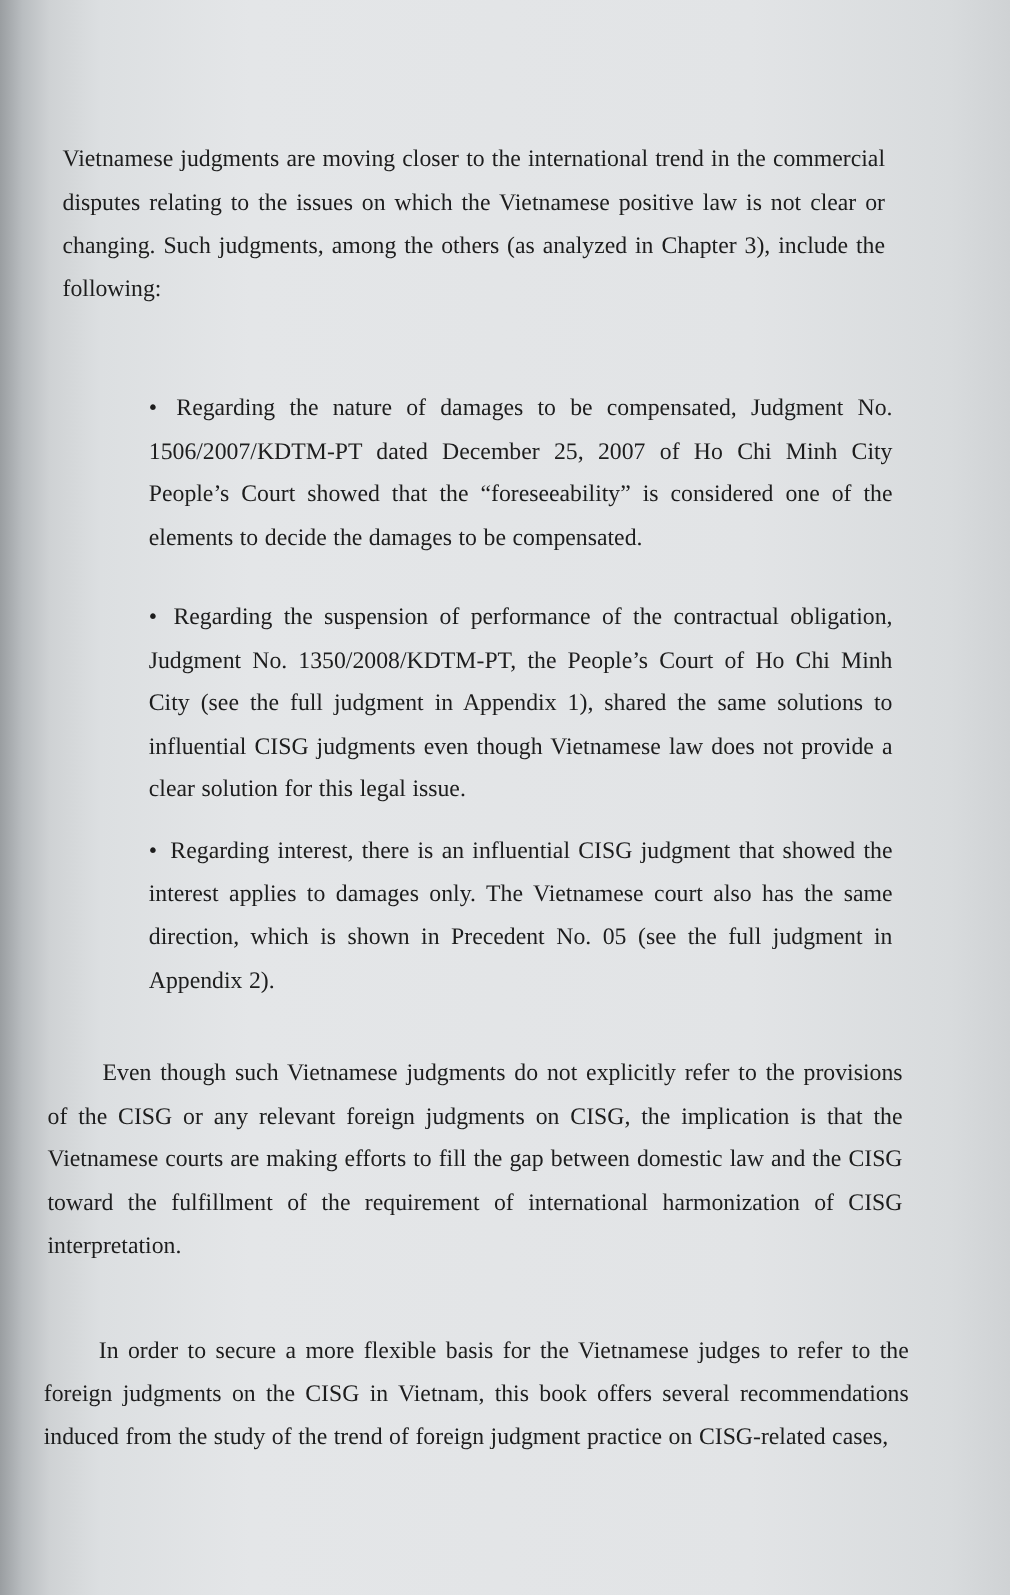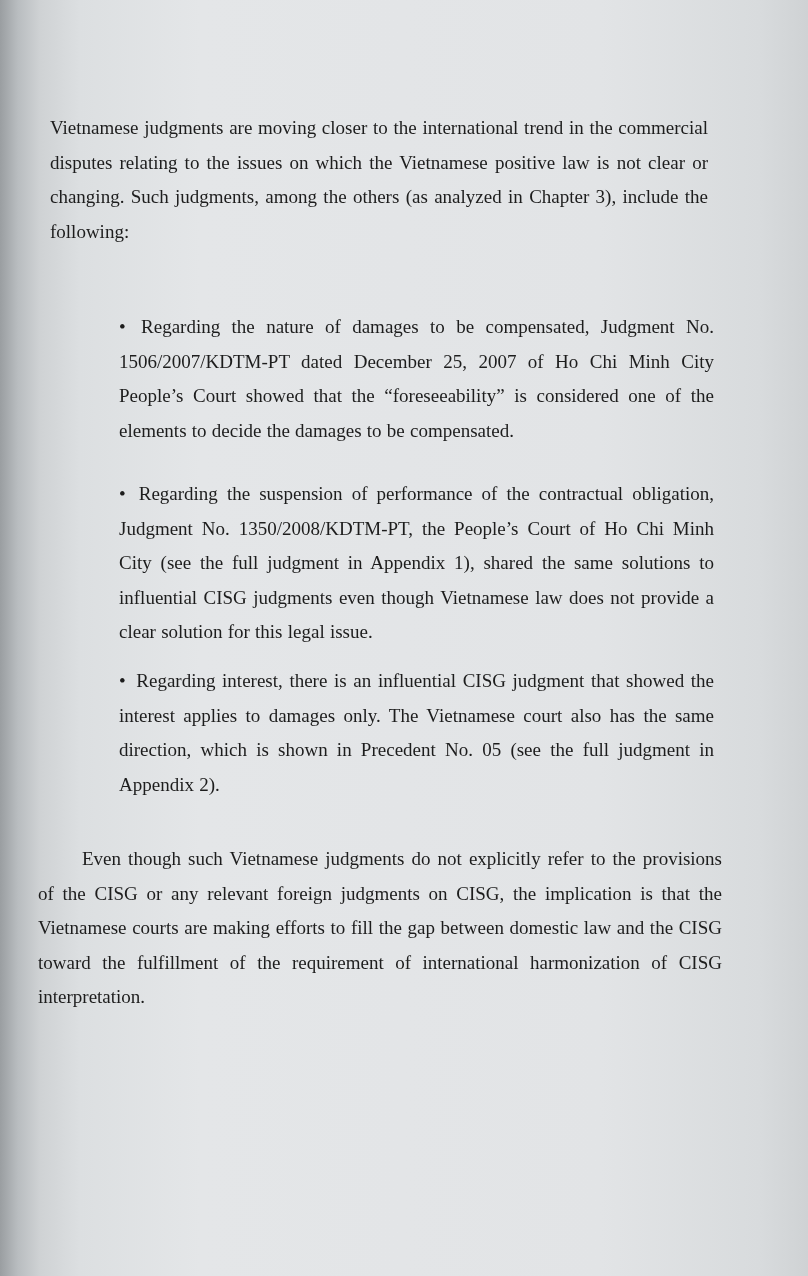--- a/index.html
+++ b/index.html
@@ -94,14 +94,15 @@
     <span>Regarding the suspension of performance of the contractual obligation, Judgment No. 1350/2008/KDTM-PT, the People’s Court of Ho Chi Minh City (see the full judgment in Appendix 1), shared the same solutions to influential CISG judgments even though Vietnamese law does not provide a clear solution for this legal issue.</span>
   </div>
 
   <div class="text-block bullet-item b3">
     <span class="b-mark">•</span>
     <span>Regarding interest, there is an influential CISG judgment that showed the interest applies to damages only. The Vietnamese court also has the same direction, which is shown in Precedent No. 05 (see the full judgment in Appendix 2).</span>
   </div>
 
   <p class="text-block p-even" style="margin:0;">Even though such Vietnamese judgments do not explicitly refer to the provisions of the CISG or any relevant foreign judgments on CISG, the implication is that the Vietnamese courts are making efforts to fill the gap between domestic law and the CISG toward the fulfillment of the requirement of international harmonization of CISG interpretation.</p>
 
+  <p class="text-block p-order" style="margin:0;">In order to secure a more flexible basis for the Vietnamese judges to refer to the foreign judgments on the CISG in Vietnam, this book offers several recommendations induced from the study of the trend of foreign judgment practice on CISG-related cases,</p>
 
 </div>
 
 </body></html>

